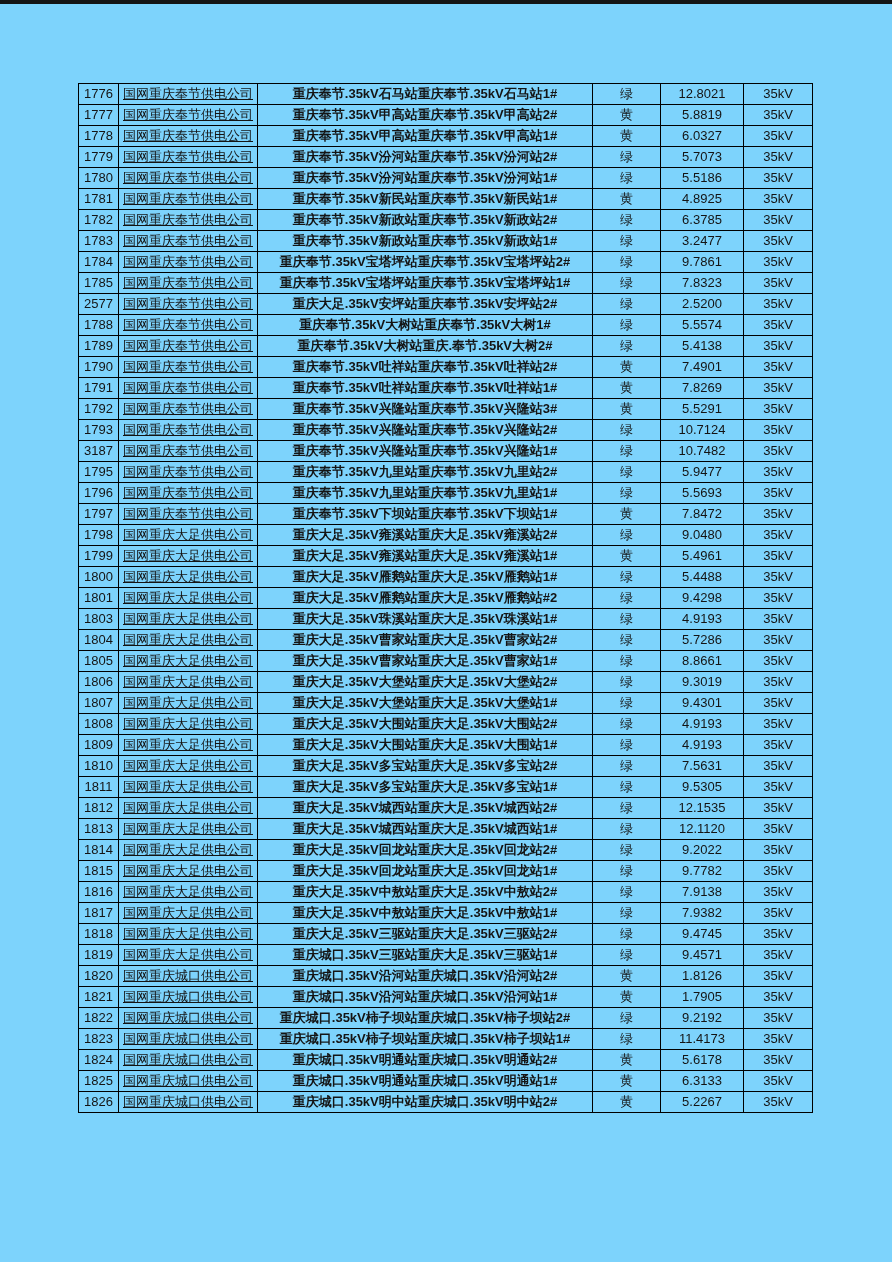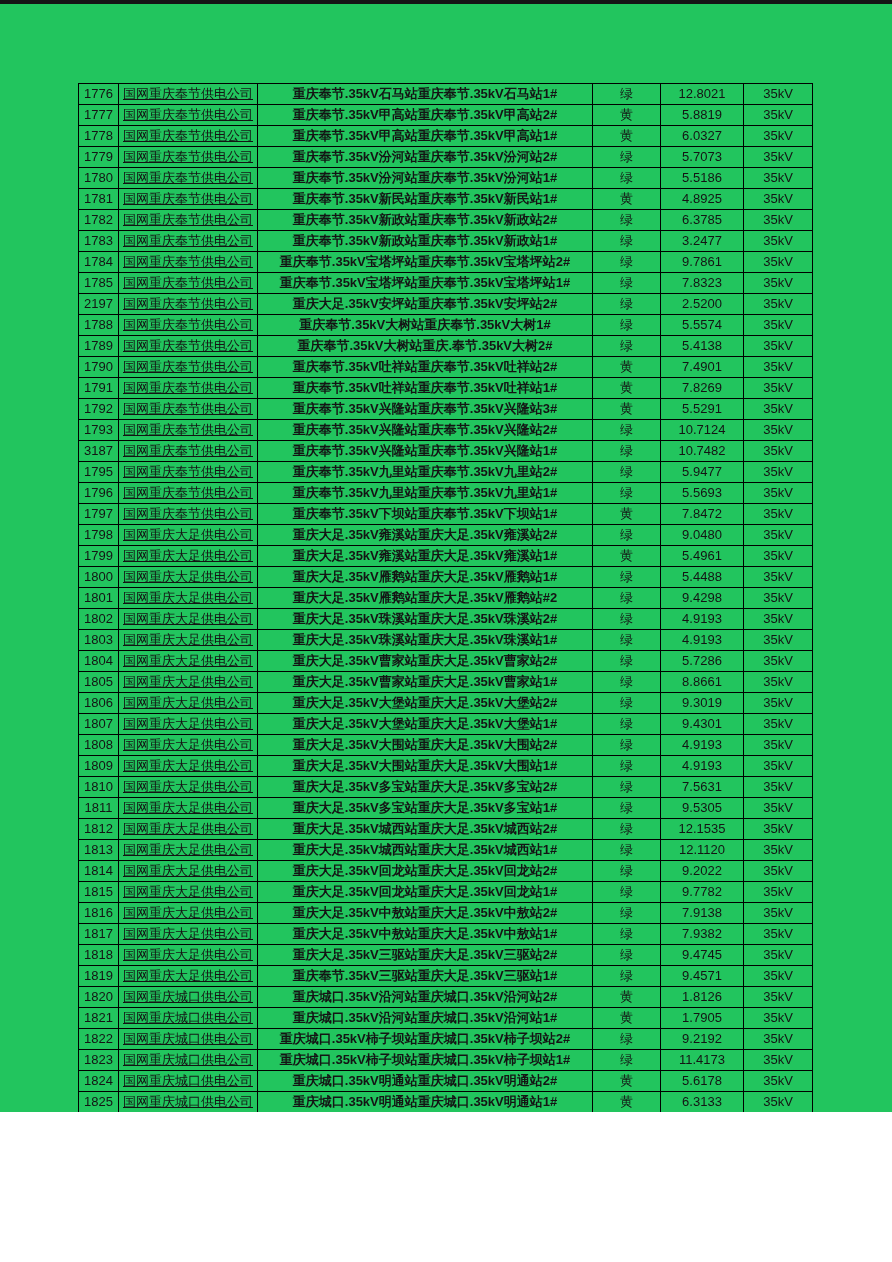--- a/index.html
+++ b/index.html
@@ -4,22 +4,22 @@
 <style>
   html, body {
     margin: 0;
     padding: 0;
     background: #ffffff;
     font-family: "Liberation Sans", "DejaVu Sans", sans-serif;
   }
   .page {
     position: relative;
     width: 892px;
-    height: 1112px;
-    background: #22c55e;
+    height: 1262px;
+    background: #7dd3fc;
     overflow: hidden;
   }
   .top-bar {
     position: absolute;
     top: 0;
     left: 0;
     width: 892px;
     height: 4px;
     background: #151515;
   }
@@ -150,21 +150,21 @@
         <tr>
           <td class="c-num">1785</td>
           <td class="c-company">国网重庆奉节供电公司</td>
           <td class="c-station">重庆奉节.35kV宝塔坪站重庆奉节.35kV宝塔坪站1#</td>
           <td class="c-color">绿</td>
           <td class="c-value">7.8323</td>
           <td class="c-voltage">35kV</td>
         </tr>
 
         <tr>
-          <td class="c-num">2197</td>
+          <td class="c-num">2577</td>
           <td class="c-company">国网重庆奉节供电公司</td>
           <td class="c-station">重庆大足.35kV安坪站重庆奉节.35kV安坪站2#</td>
           <td class="c-color">绿</td>
           <td class="c-value">2.5200</td>
           <td class="c-voltage">35kV</td>
         </tr>
 
 
         <tr>
           <td class="c-num">1788</td>
@@ -285,93 +285,85 @@
 
         <tr>
           <td class="c-num">1801</td>
           <td class="c-company">国网重庆大足供电公司</td>
           <td class="c-station">重庆大足.35kV雁鹅站重庆大足.35kV雁鹅站#2</td>
           <td class="c-color">绿</td>
           <td class="c-value">9.4298</td>
           <td class="c-voltage">35kV</td>
         </tr>
 
-        <tr>
-          <td class="c-num">1802</td>
-          <td class="c-company">国网重庆大足供电公司</td>
-          <td class="c-station">重庆大足.35kV珠溪站重庆大足.35kV珠溪站2#</td>
+
+        <tr>
+          <td class="c-num">1803</td>
+          <td class="c-company">国网重庆大足供电公司</td>
+          <td class="c-station">重庆大足.35kV珠溪站重庆大足.35kV珠溪站1#</td>
           <td class="c-color">绿</td>
           <td class="c-value">4.9193</td>
           <td class="c-voltage">35kV</td>
         </tr>
 
         <tr>
-          <td class="c-num">1803</td>
-          <td class="c-company">国网重庆大足供电公司</td>
-          <td class="c-station">重庆大足.35kV珠溪站重庆大足.35kV珠溪站1#</td>
+          <td class="c-num">1804</td>
+          <td class="c-company">国网重庆大足供电公司</td>
+          <td class="c-station">重庆大足.35kV曹家站重庆大足.35kV曹家站2#</td>
+          <td class="c-color">绿</td>
+          <td class="c-value">5.7286</td>
+          <td class="c-voltage">35kV</td>
+        </tr>
+
+        <tr>
+          <td class="c-num">1805</td>
+          <td class="c-company">国网重庆大足供电公司</td>
+          <td class="c-station">重庆大足.35kV曹家站重庆大足.35kV曹家站1#</td>
+          <td class="c-color">绿</td>
+          <td class="c-value">8.8661</td>
+          <td class="c-voltage">35kV</td>
+        </tr>
+
+        <tr>
+          <td class="c-num">1806</td>
+          <td class="c-company">国网重庆大足供电公司</td>
+          <td class="c-station">重庆大足.35kV大堡站重庆大足.35kV大堡站2#</td>
+          <td class="c-color">绿</td>
+          <td class="c-value">9.3019</td>
+          <td class="c-voltage">35kV</td>
+        </tr>
+
+        <tr>
+          <td class="c-num">1807</td>
+          <td class="c-company">国网重庆大足供电公司</td>
+          <td class="c-station">重庆大足.35kV大堡站重庆大足.35kV大堡站1#</td>
+          <td class="c-color">绿</td>
+          <td class="c-value">9.4301</td>
+          <td class="c-voltage">35kV</td>
+        </tr>
+
+        <tr>
+          <td class="c-num">1808</td>
+          <td class="c-company">国网重庆大足供电公司</td>
+          <td class="c-station">重庆大足.35kV大围站重庆大足.35kV大围站2#</td>
           <td class="c-color">绿</td>
           <td class="c-value">4.9193</td>
           <td class="c-voltage">35kV</td>
         </tr>
 
         <tr>
-          <td class="c-num">1804</td>
-          <td class="c-company">国网重庆大足供电公司</td>
-          <td class="c-station">重庆大足.35kV曹家站重庆大足.35kV曹家站2#</td>
-          <td class="c-color">绿</td>
-          <td class="c-value">5.7286</td>
-          <td class="c-voltage">35kV</td>
-        </tr>
-
-        <tr>
-          <td class="c-num">1805</td>
-          <td class="c-company">国网重庆大足供电公司</td>
-          <td class="c-station">重庆大足.35kV曹家站重庆大足.35kV曹家站1#</td>
-          <td class="c-color">绿</td>
-          <td class="c-value">8.8661</td>
-          <td class="c-voltage">35kV</td>
-        </tr>
-
-        <tr>
-          <td class="c-num">1806</td>
-          <td class="c-company">国网重庆大足供电公司</td>
-          <td class="c-station">重庆大足.35kV大堡站重庆大足.35kV大堡站2#</td>
-          <td class="c-color">绿</td>
-          <td class="c-value">9.3019</td>
-          <td class="c-voltage">35kV</td>
-        </tr>
-
-        <tr>
-          <td class="c-num">1807</td>
-          <td class="c-company">国网重庆大足供电公司</td>
-          <td class="c-station">重庆大足.35kV大堡站重庆大足.35kV大堡站1#</td>
-          <td class="c-color">绿</td>
-          <td class="c-value">9.4301</td>
-          <td class="c-voltage">35kV</td>
-        </tr>
-
-        <tr>
-          <td class="c-num">1808</td>
-          <td class="c-company">国网重庆大足供电公司</td>
-          <td class="c-station">重庆大足.35kV大围站重庆大足.35kV大围站2#</td>
+          <td class="c-num">1809</td>
+          <td class="c-company">国网重庆大足供电公司</td>
+          <td class="c-station">重庆大足.35kV大围站重庆大足.35kV大围站1#</td>
           <td class="c-color">绿</td>
           <td class="c-value">4.9193</td>
           <td class="c-voltage">35kV</td>
         </tr>
 
         <tr>
-          <td class="c-num">1809</td>
-          <td class="c-company">国网重庆大足供电公司</td>
-          <td class="c-station">重庆大足.35kV大围站重庆大足.35kV大围站1#</td>
-          <td class="c-color">绿</td>
-          <td class="c-value">4.9193</td>
-          <td class="c-voltage">35kV</td>
-        </tr>
-
-        <tr>
           <td class="c-num">1810</td>
           <td class="c-company">国网重庆大足供电公司</td>
           <td class="c-station">重庆大足.35kV多宝站重庆大足.35kV多宝站2#</td>
           <td class="c-color">绿</td>
           <td class="c-value">7.5631</td>
           <td class="c-voltage">35kV</td>
         </tr>
 
         <tr>
           <td class="c-num">1811</td>
@@ -441,21 +433,21 @@
           <td class="c-company">国网重庆大足供电公司</td>
           <td class="c-station">重庆大足.35kV三驱站重庆大足.35kV三驱站2#</td>
           <td class="c-color">绿</td>
           <td class="c-value">9.4745</td>
           <td class="c-voltage">35kV</td>
         </tr>
 
         <tr>
           <td class="c-num">1819</td>
           <td class="c-company">国网重庆大足供电公司</td>
-          <td class="c-station">重庆奉节.35kV三驱站重庆大足.35kV三驱站1#</td>
+          <td class="c-station">重庆城口.35kV三驱站重庆大足.35kV三驱站1#</td>
           <td class="c-color">绿</td>
           <td class="c-value">9.4571</td>
           <td class="c-voltage">35kV</td>
         </tr>
 
         <tr>
           <td class="c-num">1820</td>
           <td class="c-company">国网重庆城口供电公司</td>
           <td class="c-station">重庆城口.35kV沿河站重庆城口.35kV沿河站2#</td>
           <td class="c-color">黄</td>

